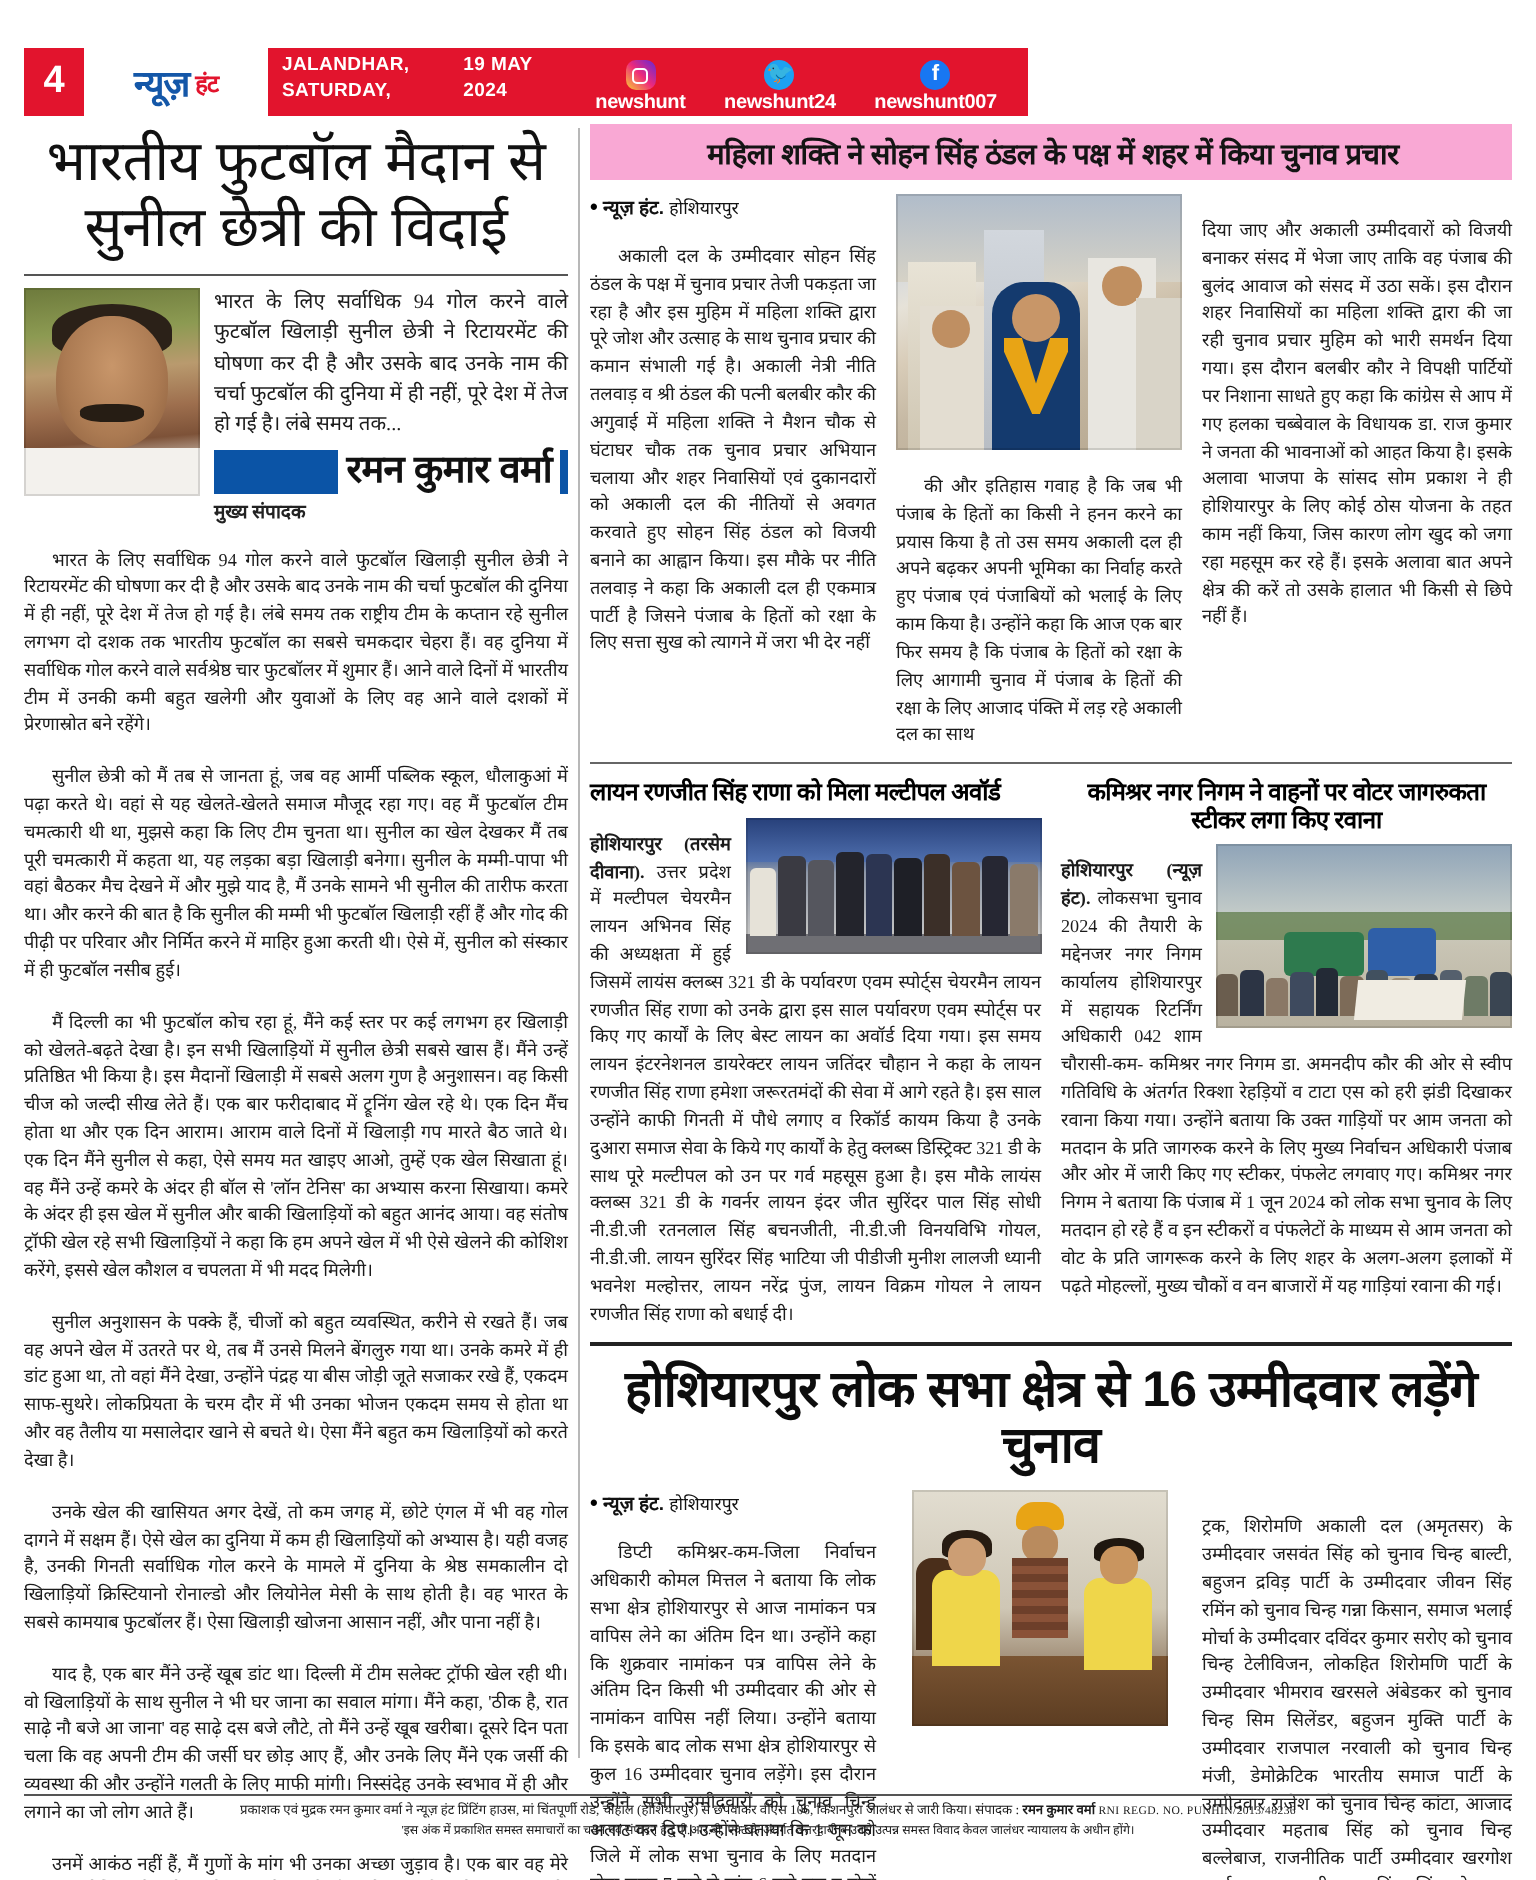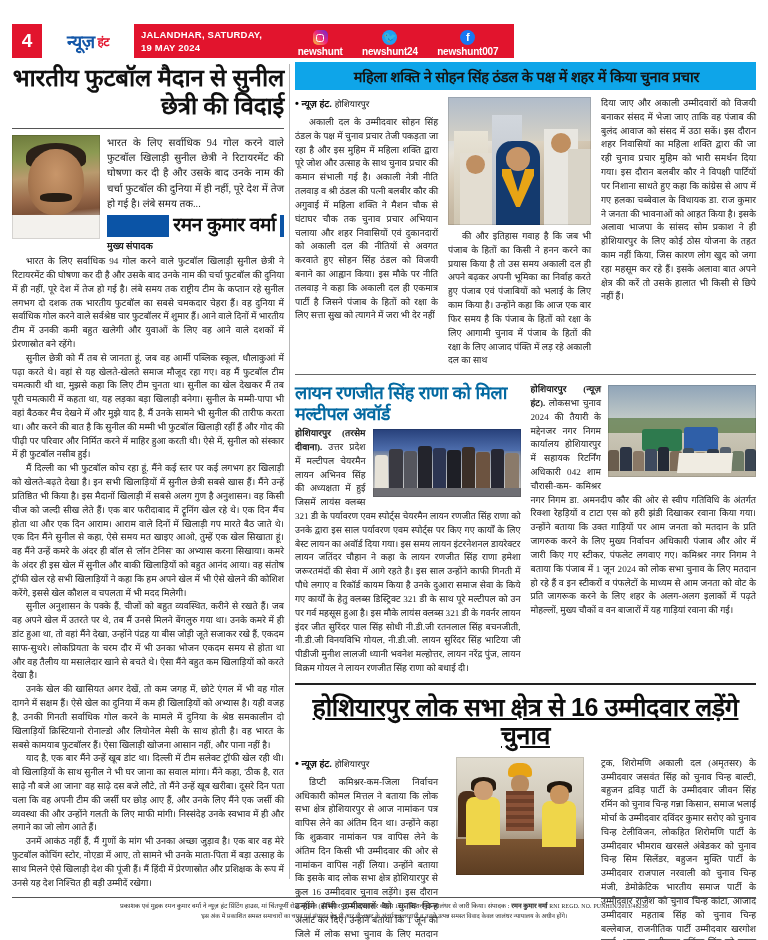--- a/index.html
+++ b/index.html
@@ -26,21 +26,21 @@
     width: 92px; background: #ffffff;
     display: flex; align-items: center; justify-content: center; gap: 3px;
     padding: 0 3px;
   }
   .m-logo .l1 { color: #1457a8; font-weight: bold; font-size: 18px; letter-spacing: -0.5px; }
   .m-logo .l2 { color: #e2142d; font-weight: bold; font-size: 12px; letter-spacing: -0.5px; }
   .m-date {
     background: #e2142d; color: #fff; padding: 3px 6px 2px 7px; width: 148px;
     font-family: "Liberation Sans", sans-serif;
     font-size: 9.5px; font-weight: bold; line-height: 1.32; letter-spacing: 0.2px;
-    display: flex; flex-direction: column; justify-content: center;
+    display: flex; justify-content: flex-end;
   }
   .m-section {
     flex: 1; background: #0b54a6; color: #fff;
     display: flex; align-items: center; justify-content: center;
     font-size: 24px; font-weight: bold; letter-spacing: 0.5px;
     font-family: "Liberation Sans", sans-serif;
   }
   .m-social {
     width: 232px; background: #e2142d; display: flex; align-items: flex-end;
     justify-content: space-around; padding: 1px 6px 1px 6px;
@@ -64,56 +64,55 @@
   
   .col-left { position: absolute; left: 12px; top: 64px; width: 272px; }
   .col-main { position: absolute; left: 295px; top: 62px; width: 461px; }
   .vrule {
     position: absolute; left: 289px; top: 64px; width: 1px; height: 815px;
     background: #b8b8b8;
   }
 
   
   .hl-left {
-    font-size: 24px; font-weight: bold; line-height: 1.18; text-align: right;
+    font-size: 28px; font-weight: normal; line-height: 1.18; text-align: center;
     color: #111; letter-spacing: -0.2px; margin: 0 0 7px 0;
     font-family: "Liberation Sans", sans-serif;
   }
   .rule-thin { height: 1px; background: #555; margin: 5px 0 6px 0; }
 
   .hl-main {
     font-size: 25.5px; font-weight: bold; line-height: 1.12; color: #0d0d0d;
     letter-spacing: -0.4px; margin: 0 0 6px 0; text-align: left;
     font-family: "Liberation Sans", sans-serif;
   }
   .hl-sub {
-    background: #0ea5e9; color: #141414; font-weight: bold;
+    background: #f9a8d4; color: #141414; font-weight: bold;
     font-size: 14.5px; padding: 4px 6px 4px 8px; text-align: center;
     margin-bottom: 7px; font-family: "Liberation Sans", sans-serif;
     letter-spacing: -0.2px;
   }
   .hl-mid {
-    font-size: 18px; font-weight: bold; line-height: 1.14; color: #0369a1;
+    font-size: 12px; font-weight: bold; line-height: 1.14; color: #000000;
     letter-spacing: -0.3px; margin: 0 0 3px 0;
     font-family: "Liberation Sans", sans-serif;
   }
   .hl-mid.center { text-align: center; }
   .hl-bottom {
     font-size: 25px; font-weight: bold; line-height: 1.12; color: #0d0d0d;
     letter-spacing: -0.4px; margin: 4px 0 8px 0; text-align: center;
     font-family: "Liberation Sans", sans-serif;
-    text-decoration: underline;
   }
 
   
   .body-txt {
     font-size: 9.1px; line-height: 1.52; color: #1b1b1b;
     text-align: justify; text-justify: inter-word; hyphens: none;
   }
-  .body-txt p { margin: 0 0 0 0; text-indent: 14px; }
+  .body-txt p { margin: 12px 0 0 0; text-indent: 14px; }
   .body-txt p.noind { text-indent: 0; }
   .lead-small {
     font-size: 10.2px; line-height: 1.5; color: #1b1b1b; text-align: justify;
   }
 
   .byline {
     font-size: 9.5px; font-weight: bold; color: #111; margin-bottom: 6px;
     font-family: "Liberation Sans", sans-serif;
   }
   .byline .dot { color: #000; font-size: 11px; }
@@ -397,20 +396,21 @@
             <i style="height:82%;background:#262733"></i>
               <i style="height:74%;background:#8a7a6a"></i>
           </div>
         </div>
         <div class="body-txt">
           <p class="noind"><b>होशियारपुर (तरसेम दीवाना).</b> <span>उत्तर प्रदेश में मल्टीपल चेयरमैन लायन अभिनव सिंह की अध्यक्षता में हुई जिसमें लायंस क्लब्स 321 डी के पर्यावरण एवम स्पोर्ट्स चेयरमैन लायन रणजीत सिंह राणा को उनके द्वारा इस साल पर्यावरण एवम स्पोर्ट्स पर किए गए कार्यों के लिए बेस्ट लायन का अवॉर्ड दिया गया। इस समय लायन इंटरनेशनल डायरेक्टर लायन जतिंदर चौहान ने कहा के लायन रणजीत सिंह राणा हमेशा जरूरतमंदों की सेवा में आगे रहते है। इस साल उन्होंने काफी गिनती में पौधे लगाए व रिकॉर्ड कायम किया है उनके दुआरा समाज सेवा के किये गए कार्यों के हेतु क्लब्स डिस्ट्रिक्ट 321 डी के साथ पूरे मल्टीपल को उन पर गर्व महसूस हुआ है। इस मौके लायंस क्लब्स 321 डी के गवर्नर लायन इंदर जीत सुरिंदर पाल सिंह सोधी नी.डी.जी रतनलाल सिंह बचनजीती, नी.डी.जी विनयविभि गोयल, नी.डी.जी. लायन सुरिंदर सिंह भाटिया जी पीडीजी मुनीश लालजी ध्यानी भवनेश मल्होत्तर, लायन नरेंद्र पुंज, लायन विक्रम गोयल ने लायन रणजीत सिंह राणा को बधाई दी।</span></p>
         </div>
       </div>
 
       <div>
+        <h2 class="hl-mid center">कमिश्रर नगर निगम ने वाहनों पर वोटर जागरुकता स्टीकर लगा किए रवाना</h2>
         <div class="photo ph-flagoff">
           <div class="bld"></div>
             <div class="grn"></div>
           <div class="veh"></div>
             <div class="veh2"></div>
           <div class="crowd">
             <i style="height:62%;background:#6a5d4e"></i>
               <i style="height:70%;background:#2c3444"></i>
             <i style="height:58%;background:#8a7866"></i>
               <i style="height:66%;background:#3e4a5e"></i>

